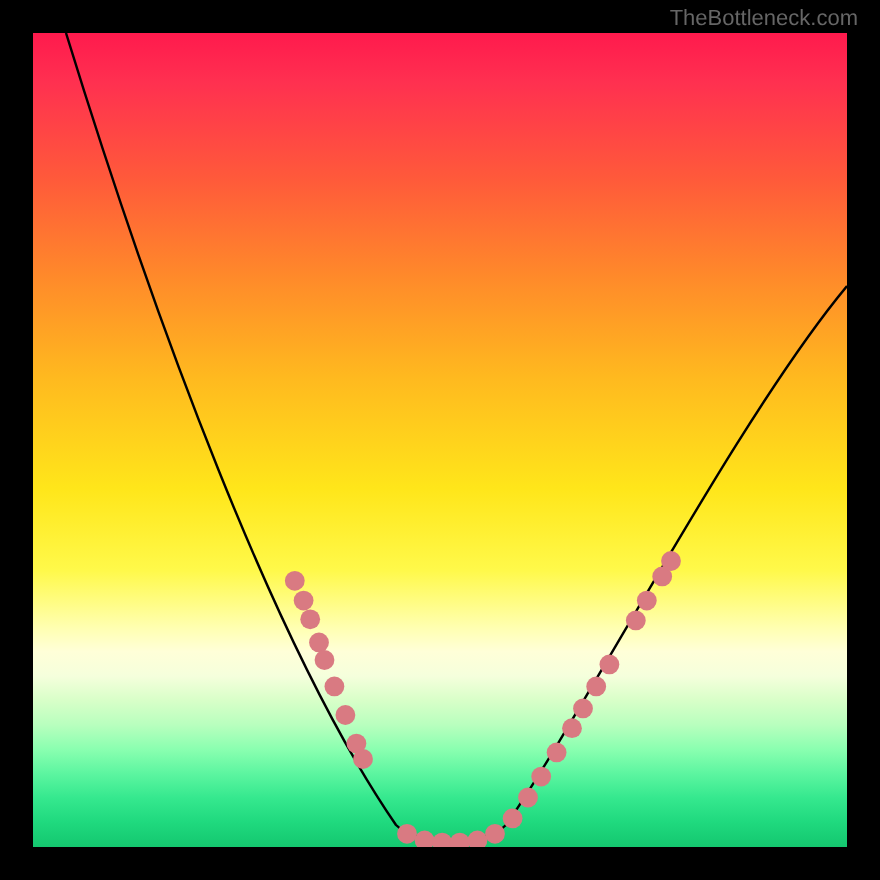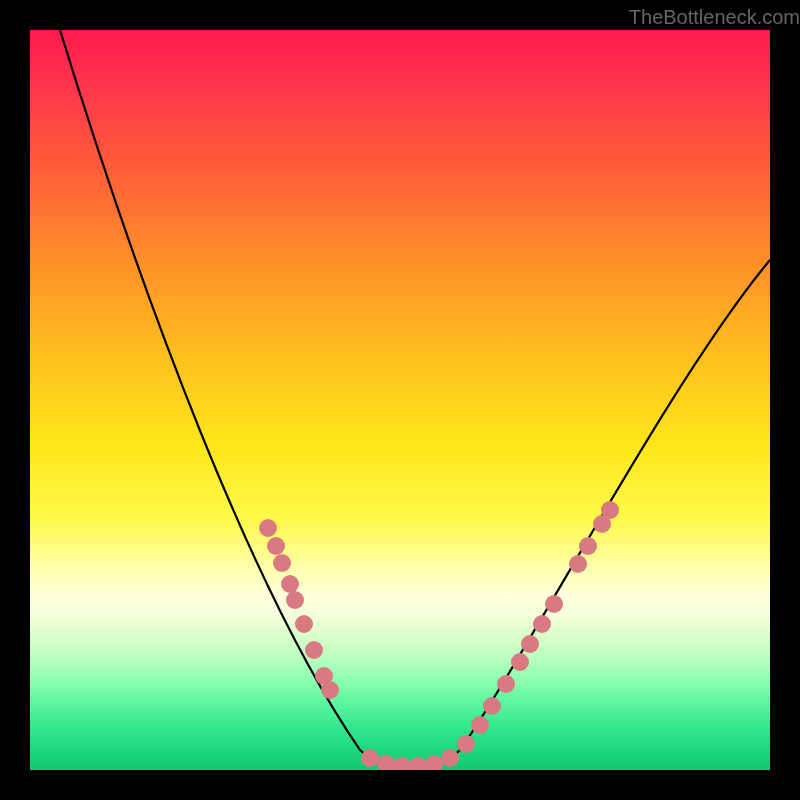--- a/index.html
+++ b/index.html
@@ -6,21 +6,21 @@
   body {
     width: 800px;
     height: 800px;
     background: #000;
     position: relative;
     font-family: Arial, sans-serif;
   }
   .watermark {
     position: absolute;
     top: 6px;
-    right: 0;
+    right: 20px;
     color: #666;
     font-size: 20px;
     font-weight: normal;
     z-index: 10;
   }
   .plot-area {
     position: absolute;
     top: 30px;
     left: 30px;
     width: 740px;

